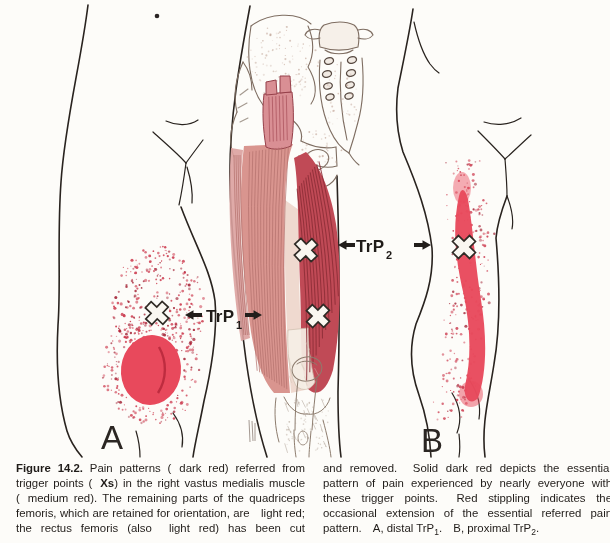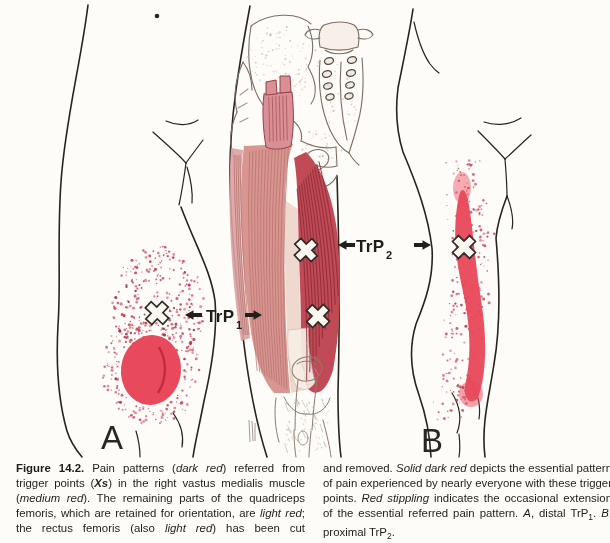--- a/index.html
+++ b/index.html
@@ -21,21 +21,21 @@
   .trp-sub{font-family:"Liberation Sans",sans-serif;font-size:11px;font-weight:600;fill:#1f1b18;}
   .big-label{font-family:"Liberation Sans",sans-serif;font-size:33px;font-weight:400;fill:#2b2623;}
   .cap-col{
     position:absolute; top:461px; width:289px;
     font-size:11.4px; line-height:14.9px; color:#201c19;
     text-align:justify;
   }
   .cap-left{left:16px; text-align-last:justify;}
   .cap-right{left:323px;}
   .seg-b{font-weight:bold;}
-  .seg-i{font-style:italic;}
+  .seg-i{margin-left:8px;}
   .seg-sub{vertical-align:-3px;font-size:8.5px;}
 </style>
 </head>
 <body>
 
 <div class="page">
   <svg width="610" height="458" viewBox="0 0 610 458">
     <defs>
       <path id="xmark" d="M -12,-4.2 L -4.2,-4.2 L -4.2,-12 L 4.2,-12 L 4.2,-4.2 L 12,-4.2 L 12,4.2 L 4.2,4.2 L 4.2,12 L -4.2,12 L -4.2,4.2 L -12,4.2 Z"></path>
       <path id="arr" d="M 0,0 L 8.5,-4.8 L 8.5,-1.9 L 17,-1.9 L 17,1.9 L 8.5,1.9 L 8.5,4.8 Z"></path>

